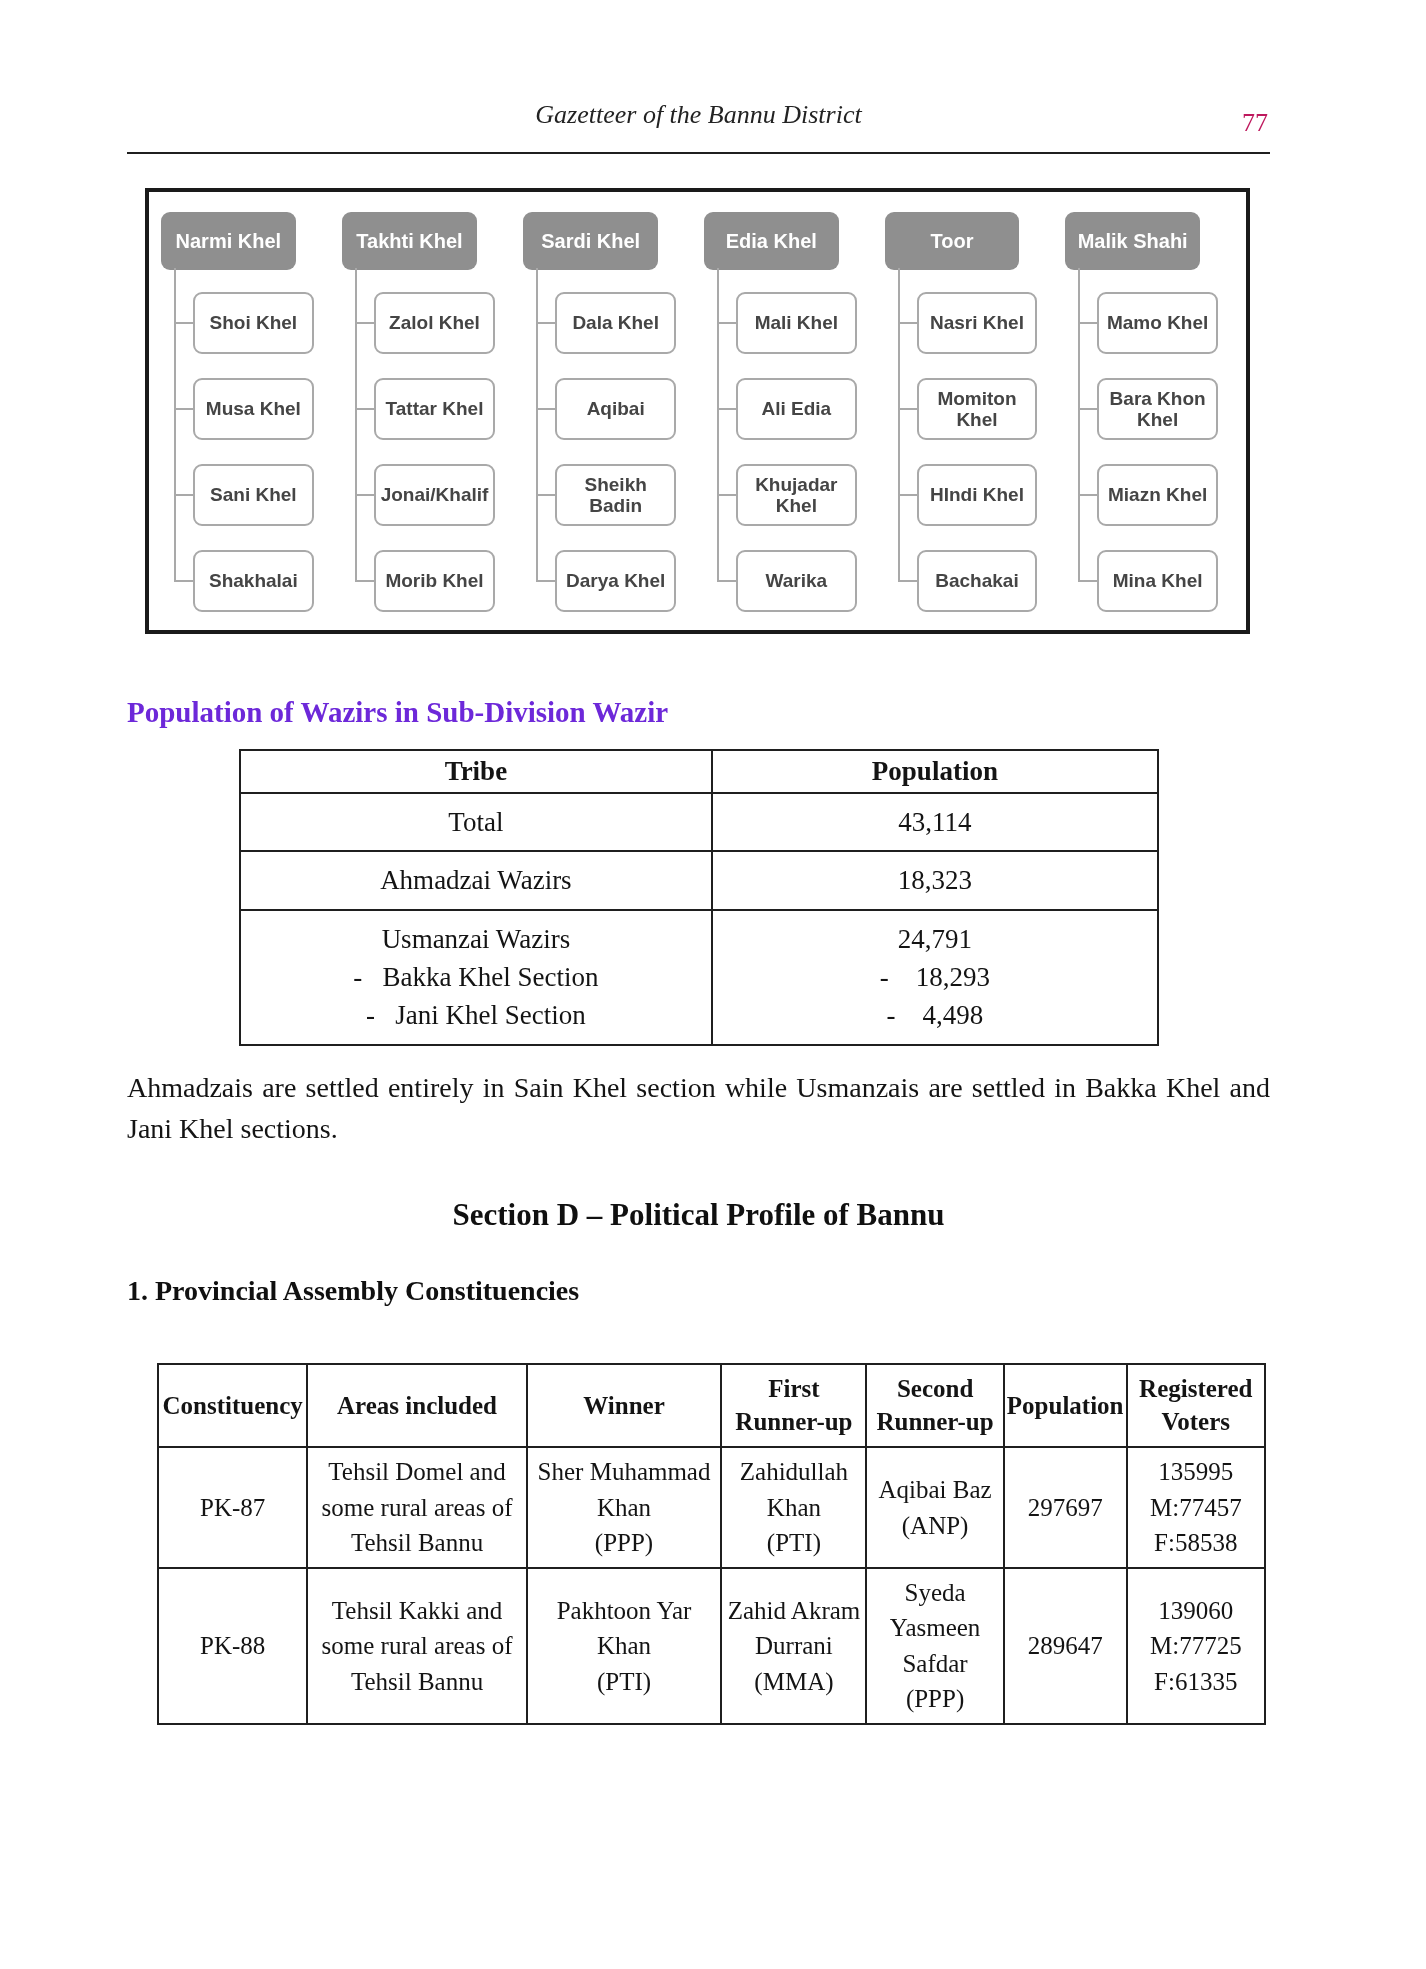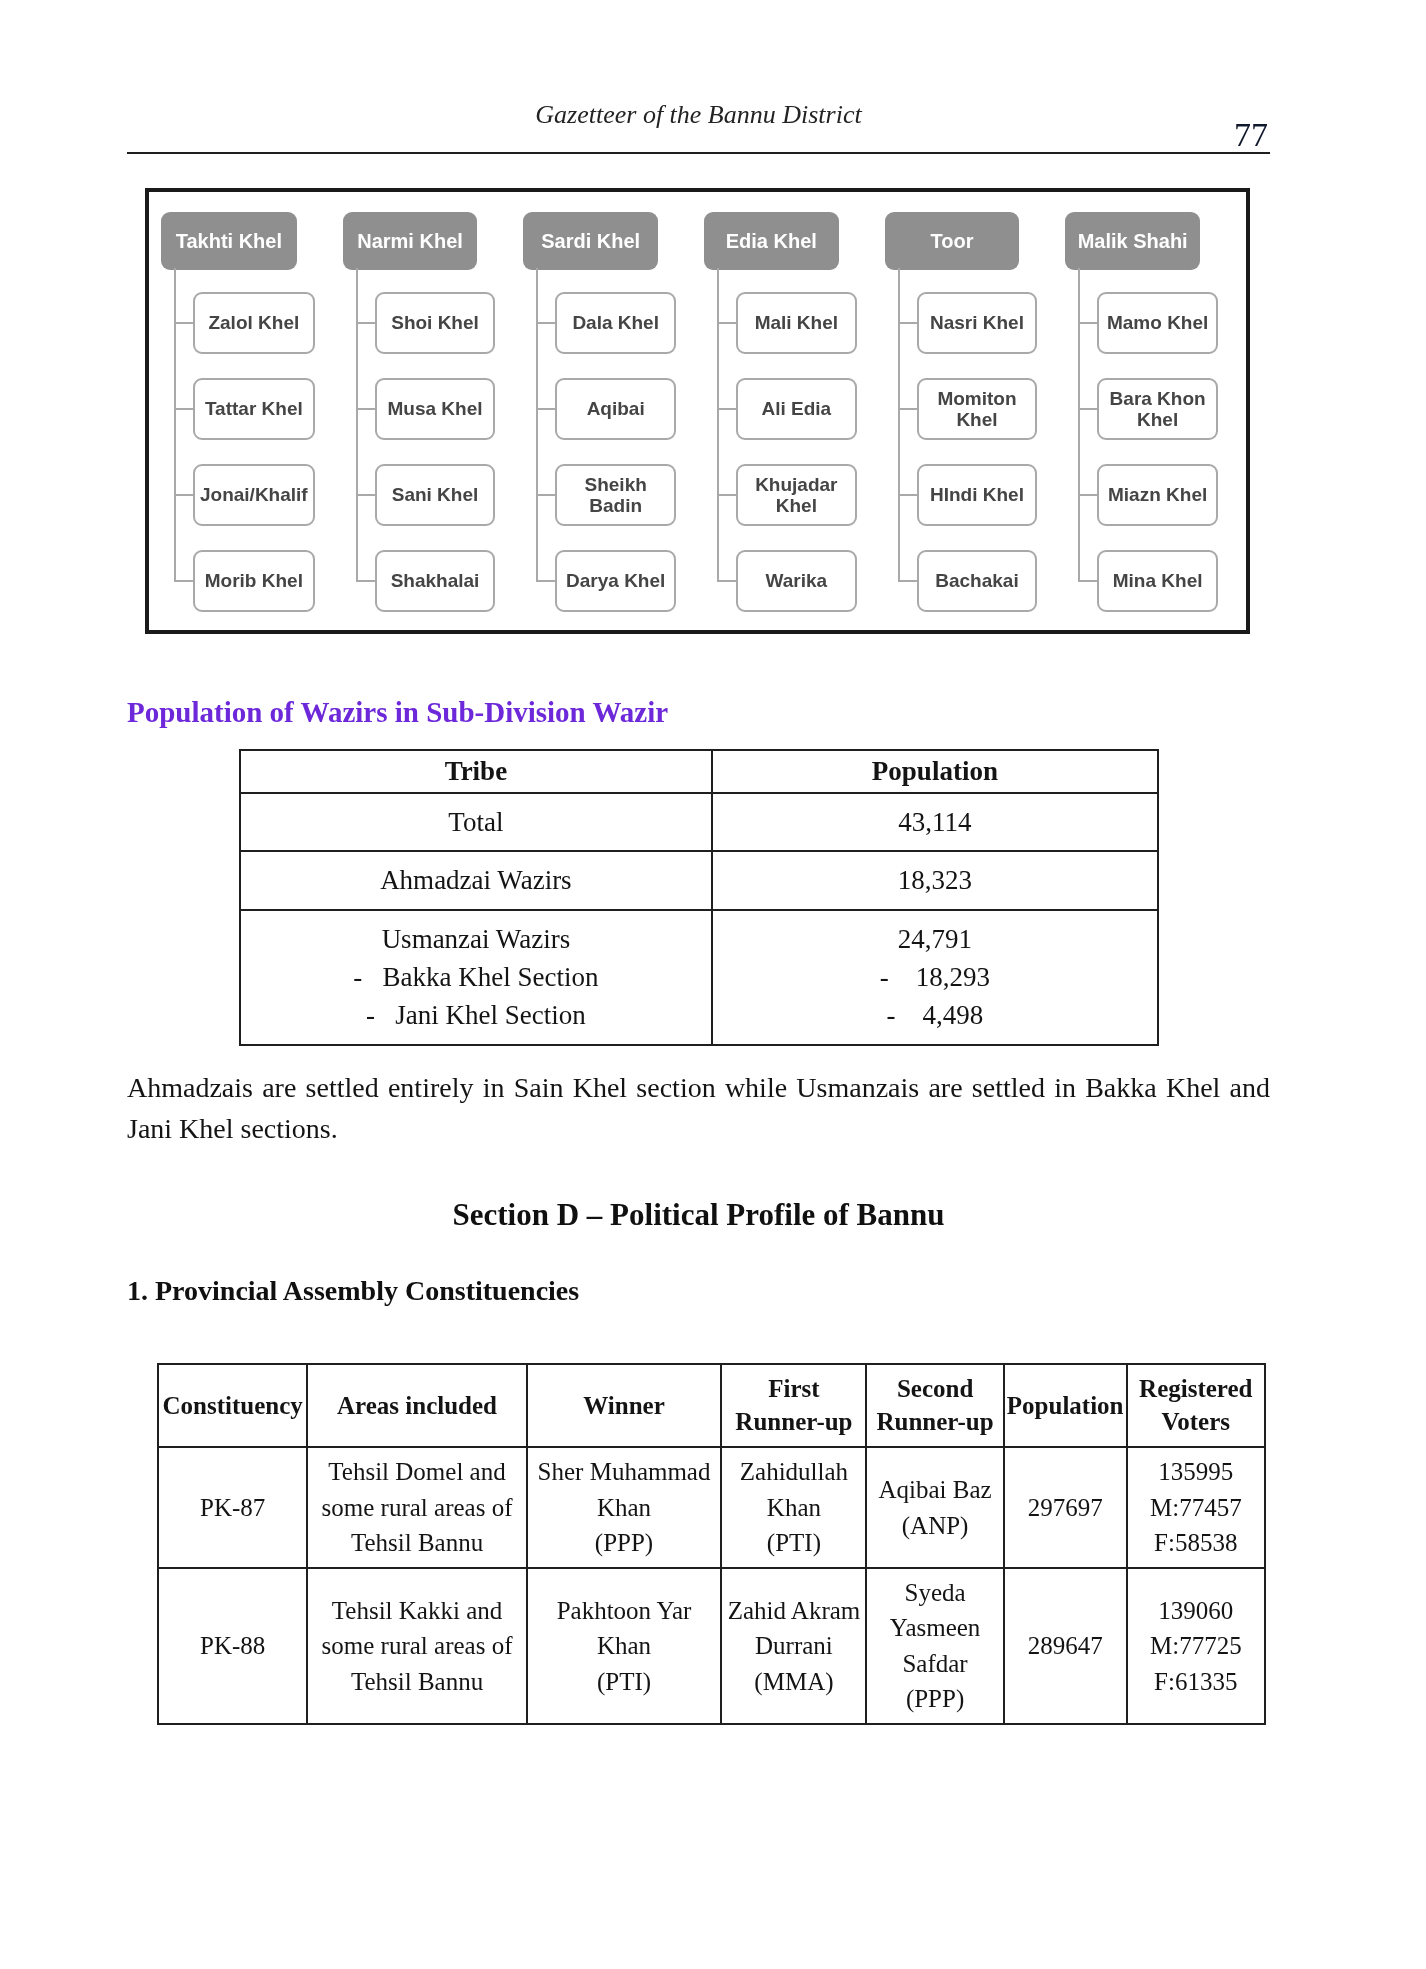--- a/index.html
+++ b/index.html
@@ -6,21 +6,21 @@
   .page{
     width:1426px;height:1969px;box-sizing:border-box;position:relative;
     background:#ffffff;color:#141414;
     padding:100px 156px 0 127px;
     font-family:"Liberation Serif", serif;
     overflow:hidden;
   }
   
   .page-header{position:relative;height:40px;}
   .ph-title{text-align:center;font-style:italic;font-size:26px;color:#232323;}
-  .ph-num{position:absolute;right:2px;top:16px;font-size:34px;color:#0f172a;}
+  .ph-num{position:absolute;right:2px;top:8px;font-size:26px;color:#be185d;}
   .rule{border-top:2px solid #1f1f1f;margin-top:12px;}
 
   
   .chart{border:4px solid #1a1a1a;margin:34px 20px 0 18px;padding:20px 12px 18px 12px;background:#fff;}
   .chart-cols{display:flex;gap:12px;font-family:"Liberation Sans", sans-serif;}
   .t-col{flex:1;position:relative;min-height:400px;}
   .t-head{
     height:58px;width:calc(100% - 34px);box-sizing:border-box;margin-left:0;
     background:var(--chart-head-bg,#8f8f8f);border-radius:9px;
     display:flex;align-items:center;justify-content:center;text-align:center;
@@ -63,20 +63,50 @@
 
   <header class="page-header">
     <div class="ph-title">Gazetteer of the Bannu District</div>
     <div class="ph-num">77</div>
   </header>
   <div class="rule"></div>
 
   <section class="chart">
     <div class="chart-cols" id="chart-cols">
         <div class="t-col">
+          <div class="t-head">Narmi Khel</div>
+          <div class="vline"></div>
+          <div class="t-kids">
+            <div class="t-row">
+              <div class="t-stub"></div>
+              <div class="t-child">
+                <div>Shoi Khel</div>
+              </div>
+            </div>
+            <div class="t-row">
+              <div class="t-stub"></div>
+              <div class="t-child">
+                <div>Musa Khel</div>
+              </div>
+            </div>
+            <div class="t-row">
+              <div class="t-stub"></div>
+              <div class="t-child">
+                <div>Sani Khel</div>
+              </div>
+            </div>
+            <div class="t-row">
+              <div class="t-stub"></div>
+              <div class="t-child">
+                <div>Shakhalai</div>
+              </div>
+            </div>
+          </div>
+        </div>
+        <div class="t-col">
           <div class="t-head">Takhti Khel</div>
           <div class="vline"></div>
           <div class="t-kids">
             <div class="t-row">
               <div class="t-stub"></div>
               <div class="t-child">
                 <div>Zalol Khel</div>
               </div>
             </div>
             <div class="t-row">
@@ -88,50 +118,20 @@
             <div class="t-row">
               <div class="t-stub"></div>
               <div class="t-child">
                 <div>Jonai/Khalif</div>
               </div>
             </div>
             <div class="t-row">
               <div class="t-stub"></div>
               <div class="t-child">
                 <div>Morib Khel</div>
-              </div>
-            </div>
-          </div>
-        </div>
-        <div class="t-col">
-          <div class="t-head">Narmi Khel</div>
-          <div class="vline"></div>
-          <div class="t-kids">
-            <div class="t-row">
-              <div class="t-stub"></div>
-              <div class="t-child">
-                <div>Shoi Khel</div>
-              </div>
-            </div>
-            <div class="t-row">
-              <div class="t-stub"></div>
-              <div class="t-child">
-                <div>Musa Khel</div>
-              </div>
-            </div>
-            <div class="t-row">
-              <div class="t-stub"></div>
-              <div class="t-child">
-                <div>Sani Khel</div>
-              </div>
-            </div>
-            <div class="t-row">
-              <div class="t-stub"></div>
-              <div class="t-child">
-                <div>Shakhalai</div>
               </div>
             </div>
           </div>
         </div>
         <div class="t-col">
           <div class="t-head">Sardi Khel</div>
           <div class="vline"></div>
           <div class="t-kids">
             <div class="t-row">
               <div class="t-stub"></div>

